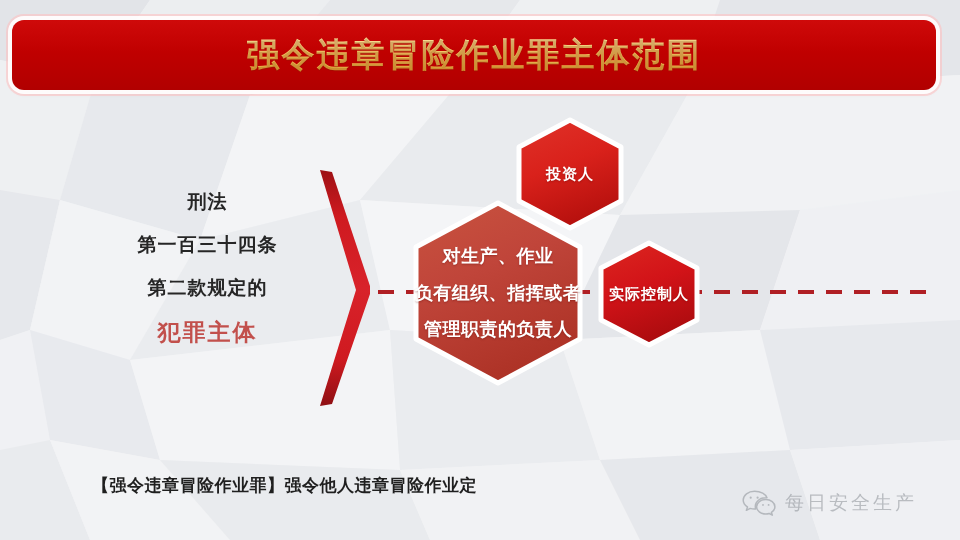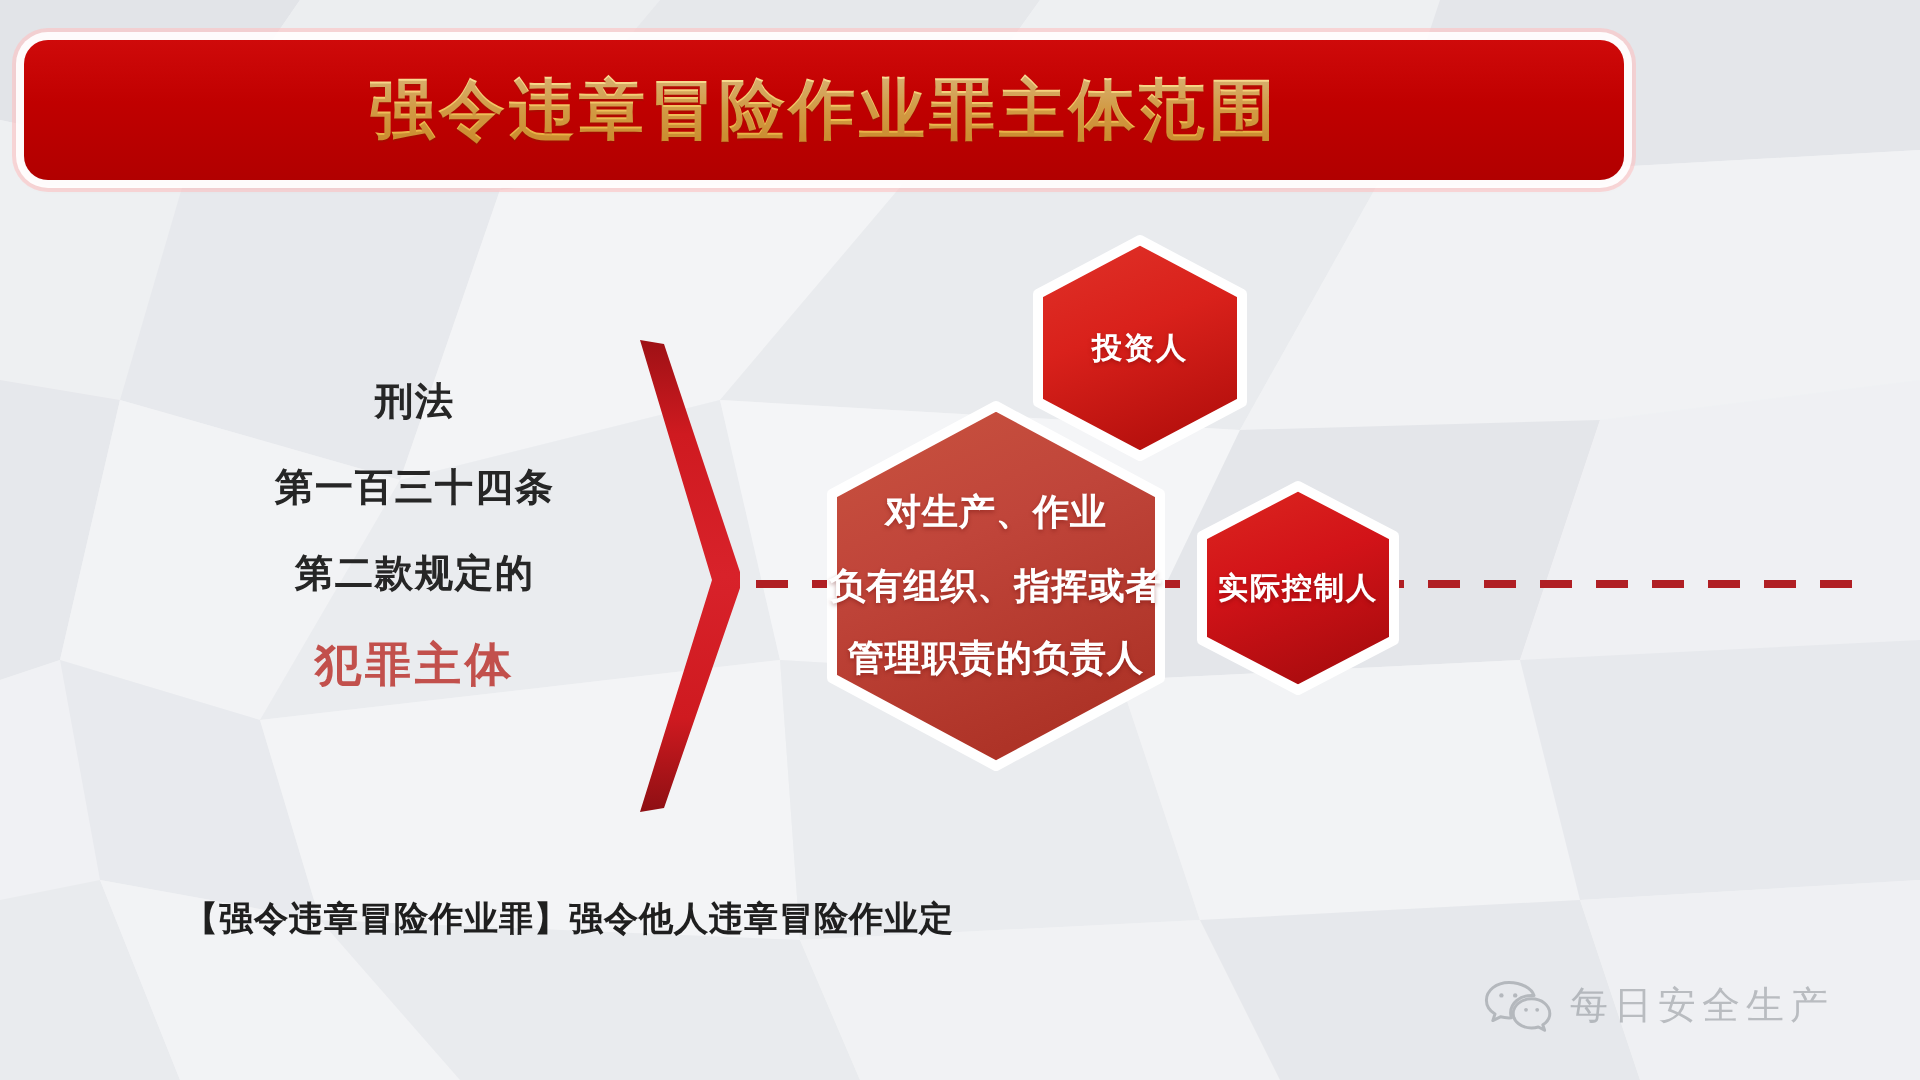--- a/index.html
+++ b/index.html
@@ -19,21 +19,21 @@
   #bg-poly {
     position: absolute;
     left: 0; top: 0;
     width: 960px; height: 540px;
   }
   
   #title-bar {
     position: absolute;
     left: 12px;
     top: 20px;
-    width: 800px;
+    width: 924px;
     height: 70px;
     border-radius: 12px;
     background: linear-gradient(180deg, #cf0a0a 0%, #c00000 45%, #b10000 100%);
     box-shadow: 0 0 0 4px rgba(255,255,255,0.92),
                 0 0 0 6px rgba(255,190,190,0.55),
                 0 2px 6px rgba(0,0,0,0.12);
     display: flex;
     align-items: center;
     justify-content: center;
   }
@@ -143,21 +143,21 @@
   #hex-investor .hex-label,
   #hex-manager .hex-label,
   #hex-controller .hex-label {
     font-size: 15px;
     letter-spacing: 1px;
   }
   
   #caption {
     position: absolute;
     left: 92px;
-    top: 448px;
+    top: 474px;
     font-size: 17px;
     font-weight: bold;
     color: #1f1f1f;
     letter-spacing: 0.5px;
     white-space: nowrap;
     text-align: center;
   }
   
   #watermark {
     position: absolute;

